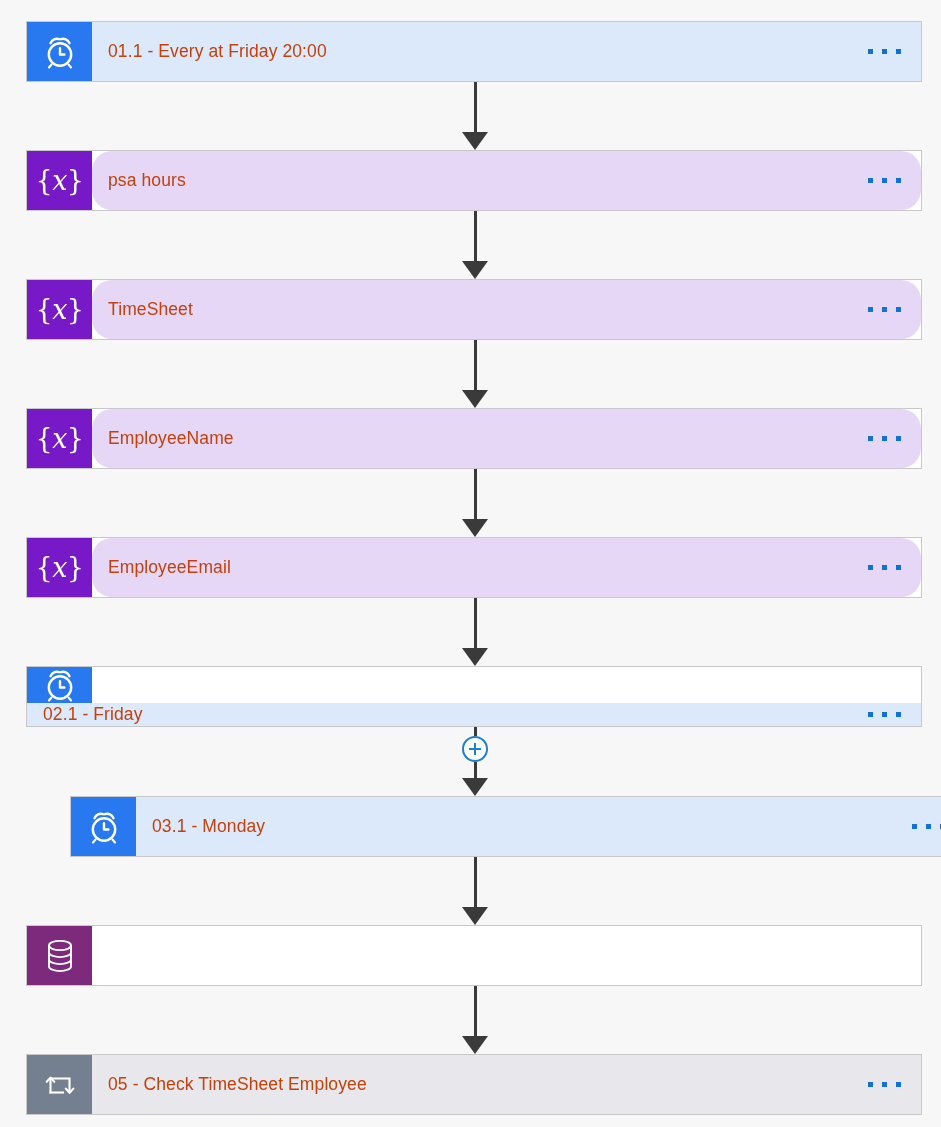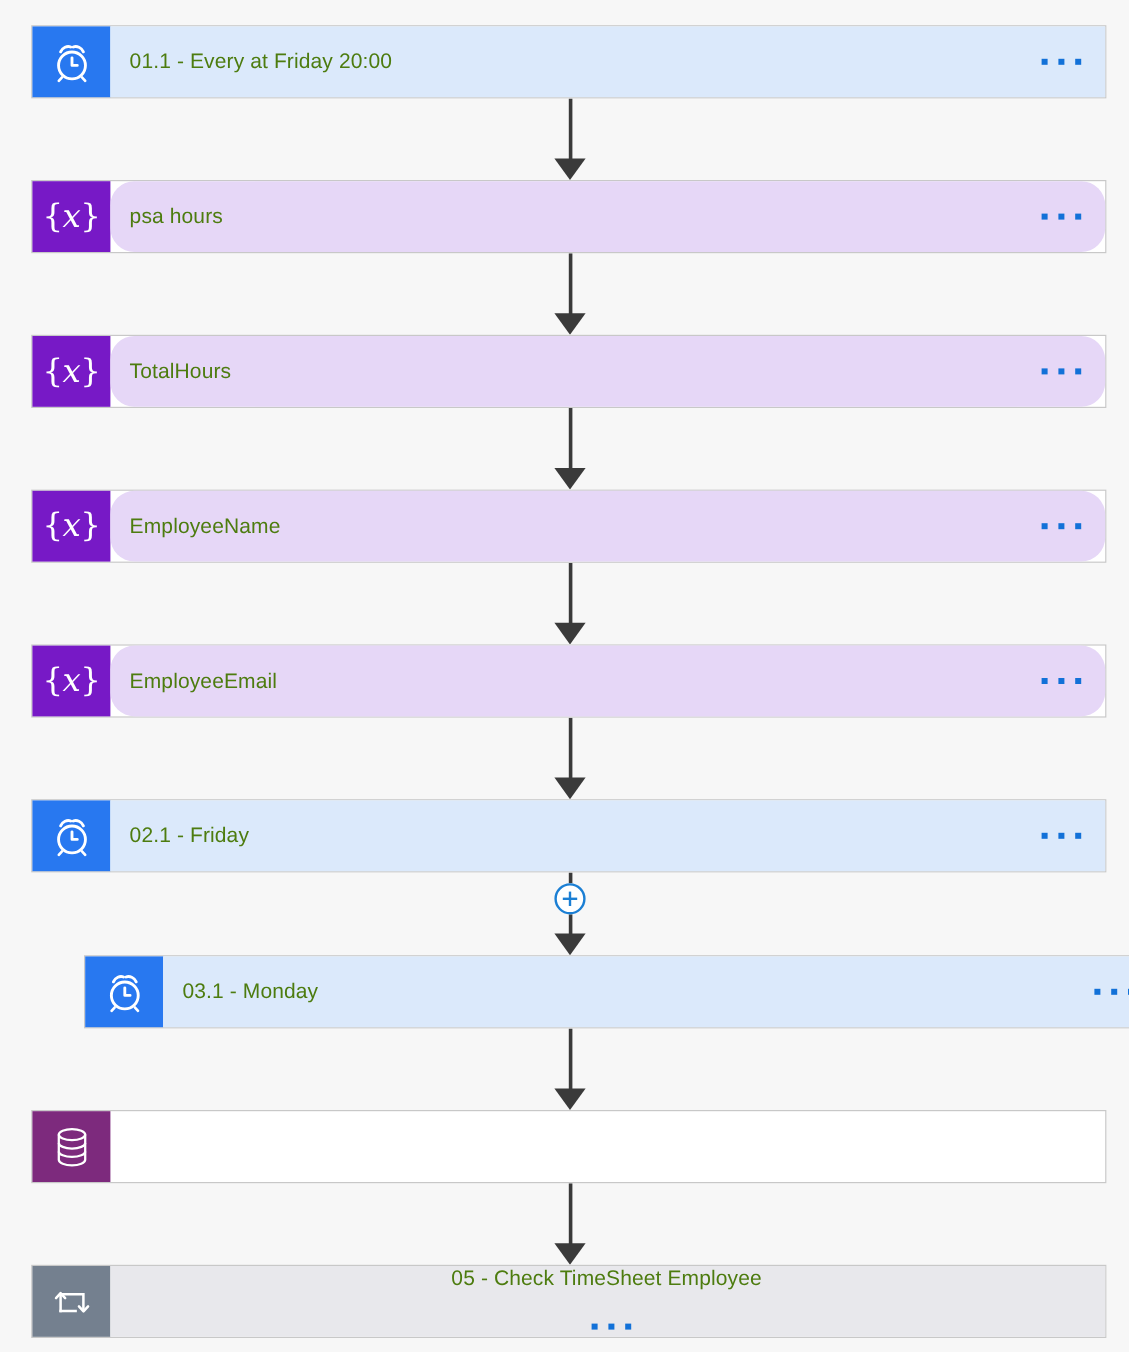--- a/index.html
+++ b/index.html
@@ -35,21 +35,21 @@
   .card-body {
     flex: 1;
     display: flex;
     align-items: center;
     justify-content: space-between;
     padding: 0 18px 0 16px;
     min-width: 0;
   }
   .card-title {
     font-size: 17.5px;
-    color: #4d7c0f;
+    color: #c2410c;
     white-space: nowrap;
     overflow: hidden;
     text-overflow: ellipsis;
     letter-spacing: .1px;
   }
   .card-menu {
     display: flex;
     align-items: center;
     gap: 9px;
     padding: 6px 2px 6px 10px;
@@ -66,21 +66,21 @@
   .t-trigger .card-icon { background: #2878f0; }
   .t-trigger .card-body { background: #dbe9fb; }
 
   .t-variable .card-icon { background: #7719c6; }
   .t-variable .card-body { background: #e6d7f7; border-radius: 20px; }
 
   .t-database .card-icon { background: #7d2a7d; }
   .t-database .card-body { background: #e8dcec; }
 
   .t-loop .card-icon { background: #74808f; }
-  .t-loop .card-body { background: #e8e8ec; flex-direction: column; }
+  .t-loop .card-body { background: #e8e8ec; }
 
   
   .connector {
     position: absolute;
     left: 459px;
     width: 32px;
     display: flex;
     flex-direction: column;
     align-items: center;
   }
@@ -197,21 +197,21 @@
           <i></i>
           <i></i>
         </div>
       </div>
     </div>
     <div class="card t-variable" style="top: 279px;">
       <div class="card-icon">
         <span class="var-glyph">{<em>x</em>}</span>
       </div>
       <div class="card-body">
-        <span class="card-title">TotalHours</span>
+        <span class="card-title">TimeSheet</span>
         <div class="card-menu">
           <i></i>
           <i></i>
           <i></i>
         </div>
       </div>
     </div>
     <div class="card t-variable" style="top: 408px;">
       <div class="card-icon">
         <span class="var-glyph">{<em>x</em>}</span>
@@ -231,21 +231,21 @@
       </div>
       <div class="card-body">
         <span class="card-title">EmployeeEmail</span>
         <div class="card-menu">
           <i></i>
           <i></i>
           <i></i>
         </div>
       </div>
     </div>
-    <div class="card t-trigger" style="top: 666px;">
+    <div class="card t-trigger" style="top: 666px; flex-direction: column;">
       <div class="card-icon">
         <svg class="glyph" width="36" height="36" viewBox="0 0 36 36" aria-hidden="true">
           <circle cx="18" cy="20.5" r="11.2" fill="none" stroke="#fff" stroke-width="2.4"></circle>
           <path d="M8.5 9.2 C10 5.6 14 3.9 17 5.2" fill="none" stroke="#fff" stroke-width="2.4" stroke-linecap="round"></path>
           <path d="M27.5 9.2 C26 5.6 22 3.9 19 5.2" fill="none" stroke="#fff" stroke-width="2.4" stroke-linecap="round"></path>
           <path d="M18 14.2 V20.5 H22.4" fill="none" stroke="#fff" stroke-width="2.4" stroke-linecap="round" stroke-linejoin="round"></path>
           <path d="M9.5 30.6 L7 33.4 M26.5 30.6 L29 33.4" stroke="#fff" stroke-width="2.2" stroke-linecap="round"></path>
         </svg>
       </div>
       <div class="card-body">

